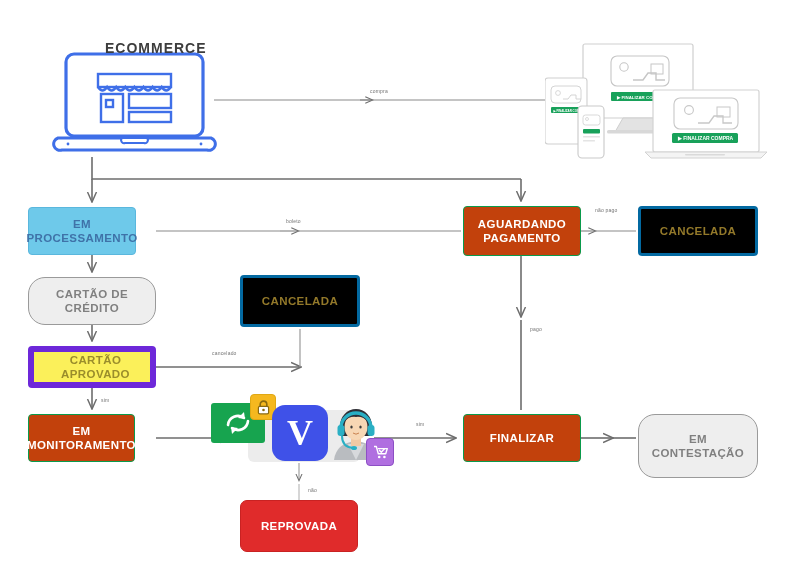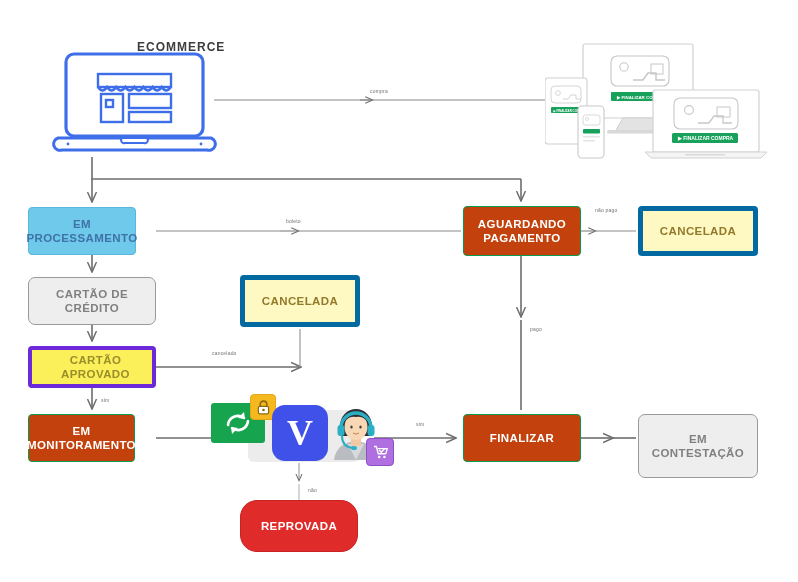--- a/index.html
+++ b/index.html
@@ -20,25 +20,25 @@
     text-align:center;
     font-size:11.5px;
     font-weight:bold;
     letter-spacing:.4px;
     line-height:1.25;
     border-radius:4px;
     z-index:5;
     padding:2px 6px;
   }
   .n-proc{background:#6ec9ea;color:#3f72a8;border:1px solid #5ab7dd;}
-  .n-grey{background:#eeeeee;color:#808080;border:1px solid #9a9a9a;border-radius:7px;}
-  .n-yellow{background:#fbf05a;color:#9a8d2b;border:4px solid #6d28d9;padding-left:13px;}
-  .n-amber{background:#fef9c3;color:#93792a;border:5px solid #0369a1;}
+  .n-grey{background:#eeeeee;color:#808080;border:1px solid #9a9a9a;border-radius:17px;}
+  .n-yellow{background:#fbf05a;color:#9a8d2b;border:6px solid #6d28d9;padding-left:13px;}
+  .n-amber{background:#000000;color:#93792a;border:3px solid #0369a1;}
   .n-green{background:#c2410c;color:#ffffff;border:1px solid #0a9a4c;}
-  .n-red{background:#e02b2b;color:#ffffff;border:1px solid #c92222;border-radius:17px;}
+  .n-red{background:#e02b2b;color:#ffffff;border:1px solid #c92222;border-radius:7px;}
 
   
   .n-proc:after,.n-yellow:after,.n-green:after,.n-amber:after{
     content:"";position:absolute;inset:-1px;border-radius:4px;pointer-events:none;
   }
 
   
   .edge-label{
     position:absolute;
     font-size:5px;
@@ -47,27 +47,26 @@
     white-space:nowrap;
     z-index:6;
     font-family:"Liberation Sans", sans-serif;
     opacity:.85;
   }
 
   
   .illus{position:absolute;z-index:4;}
   .ecom-title{
     position:absolute;
-    font-size:12px;
+    font-size:14px;
     color:#3d3d3d;
     letter-spacing:1px;
     font-weight:600;
     white-space:nowrap;
     z-index:7;
-    margin-left:32px;
   }
   .vlogo{
     position:absolute;background:#3f51e8;border-radius:13px;
     display:flex;align-items:center;justify-content:center;
     color:#fff;font-weight:bold;font-family:"Liberation Serif", serif;
     z-index:9;
   }
   .card-bg{
     position:absolute;background:#ececec;border-radius:6px;z-index:6;
   }

